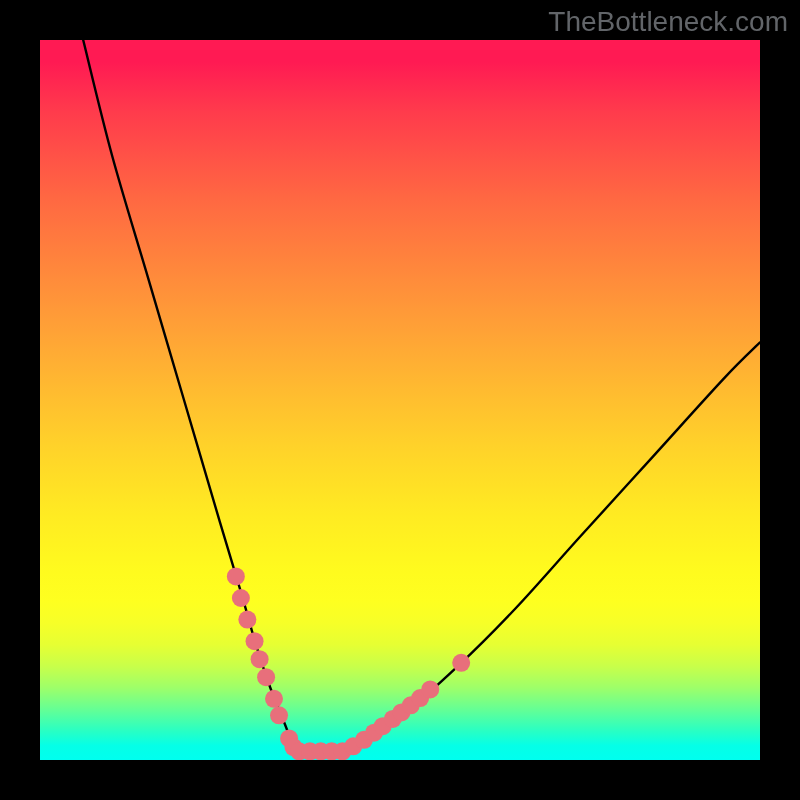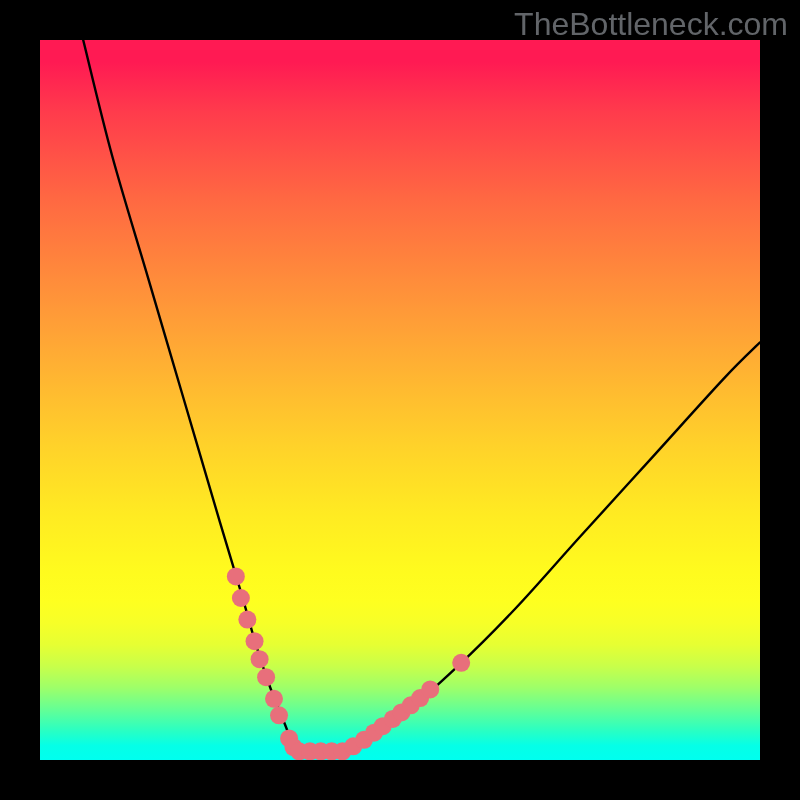--- a/index.html
+++ b/index.html
@@ -9,21 +9,21 @@
     height: 800px;
     background: #000;
     position: relative;
     font-family: Arial, Helvetica, sans-serif;
   }
   .watermark {
     position: absolute;
     top: 6px;
     right: 12px;
     color: #626569;
-    font-size: 32px;
+    font-size: 28px;
     font-weight: 400;
     z-index: 20;
     letter-spacing: 0px;
   }
   .plot-area {
     position: absolute;
     left: 40px;
     top: 40px;
     width: 720px;
     height: 720px;

